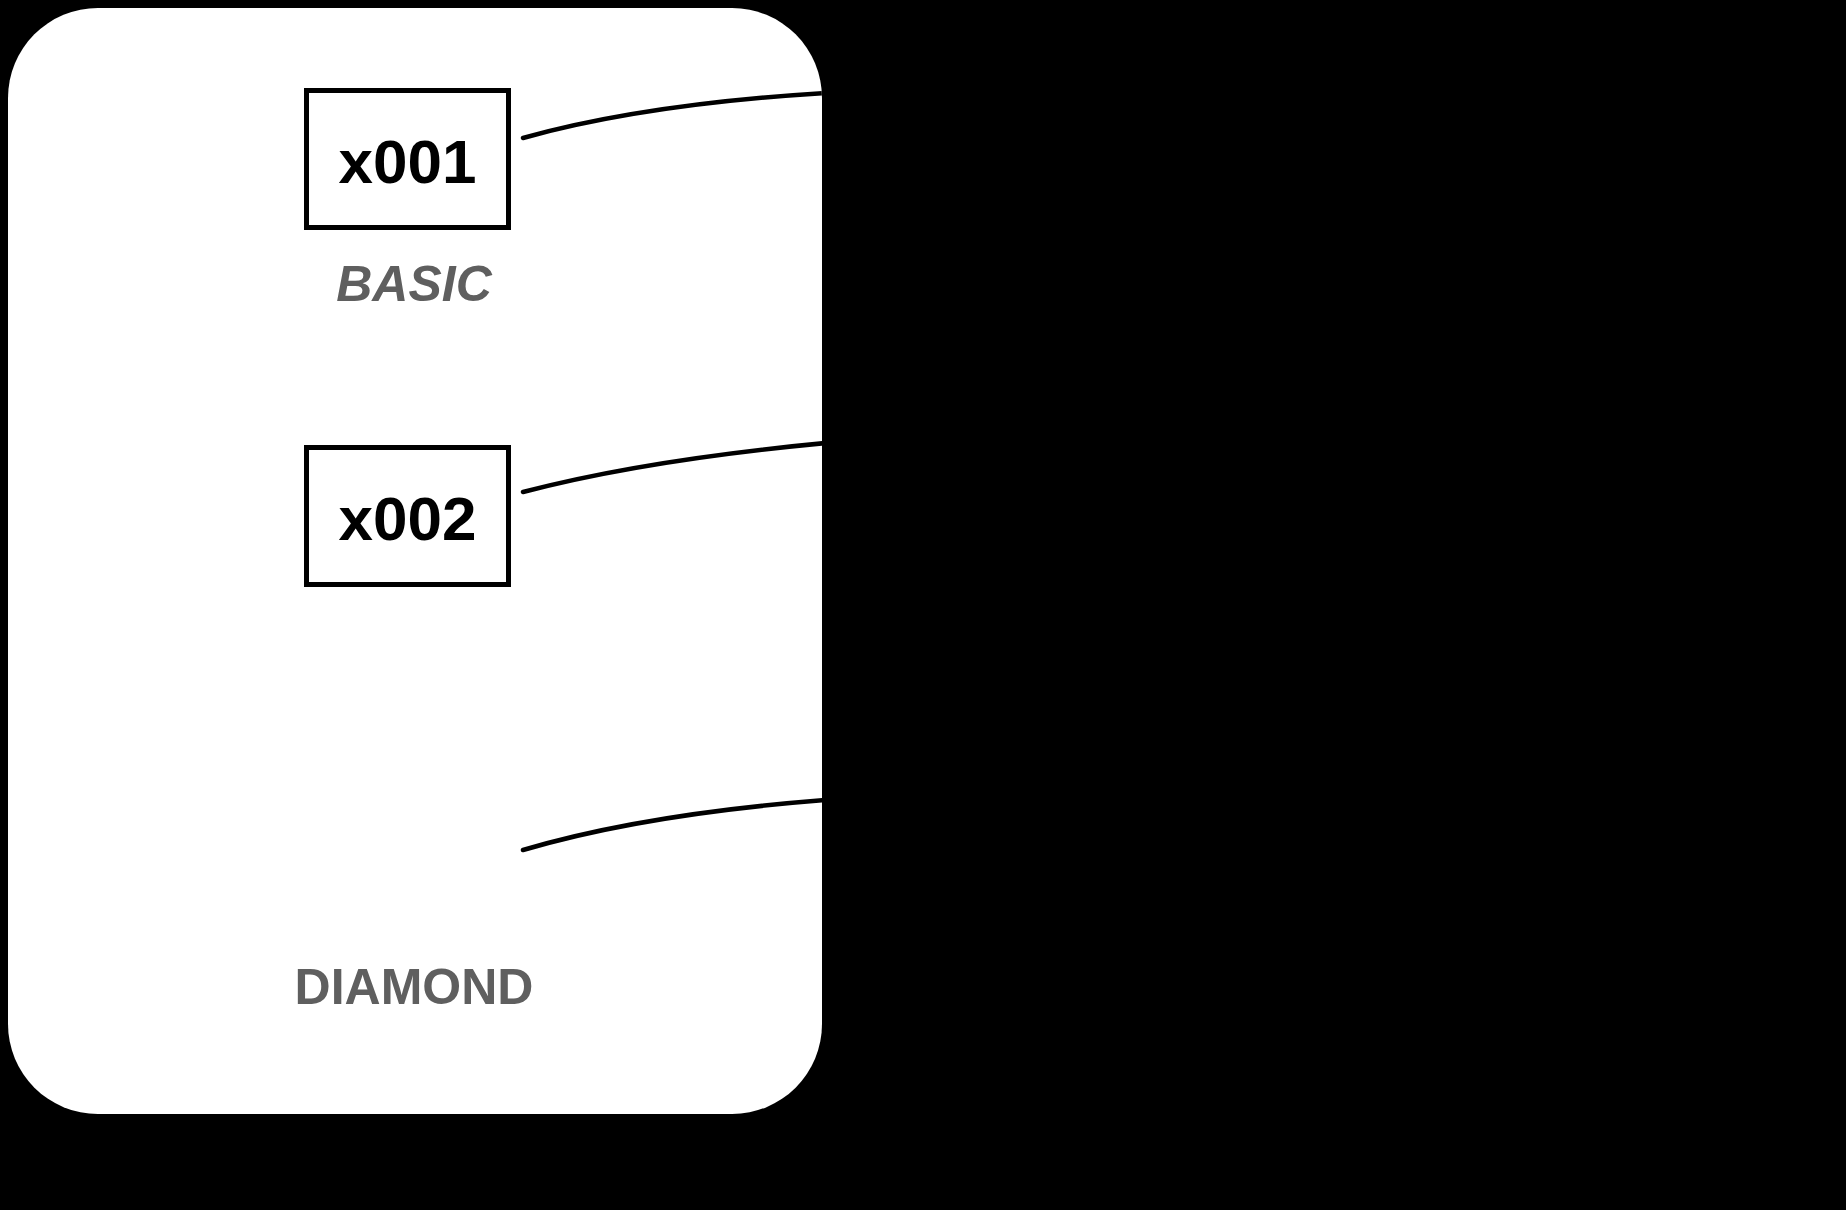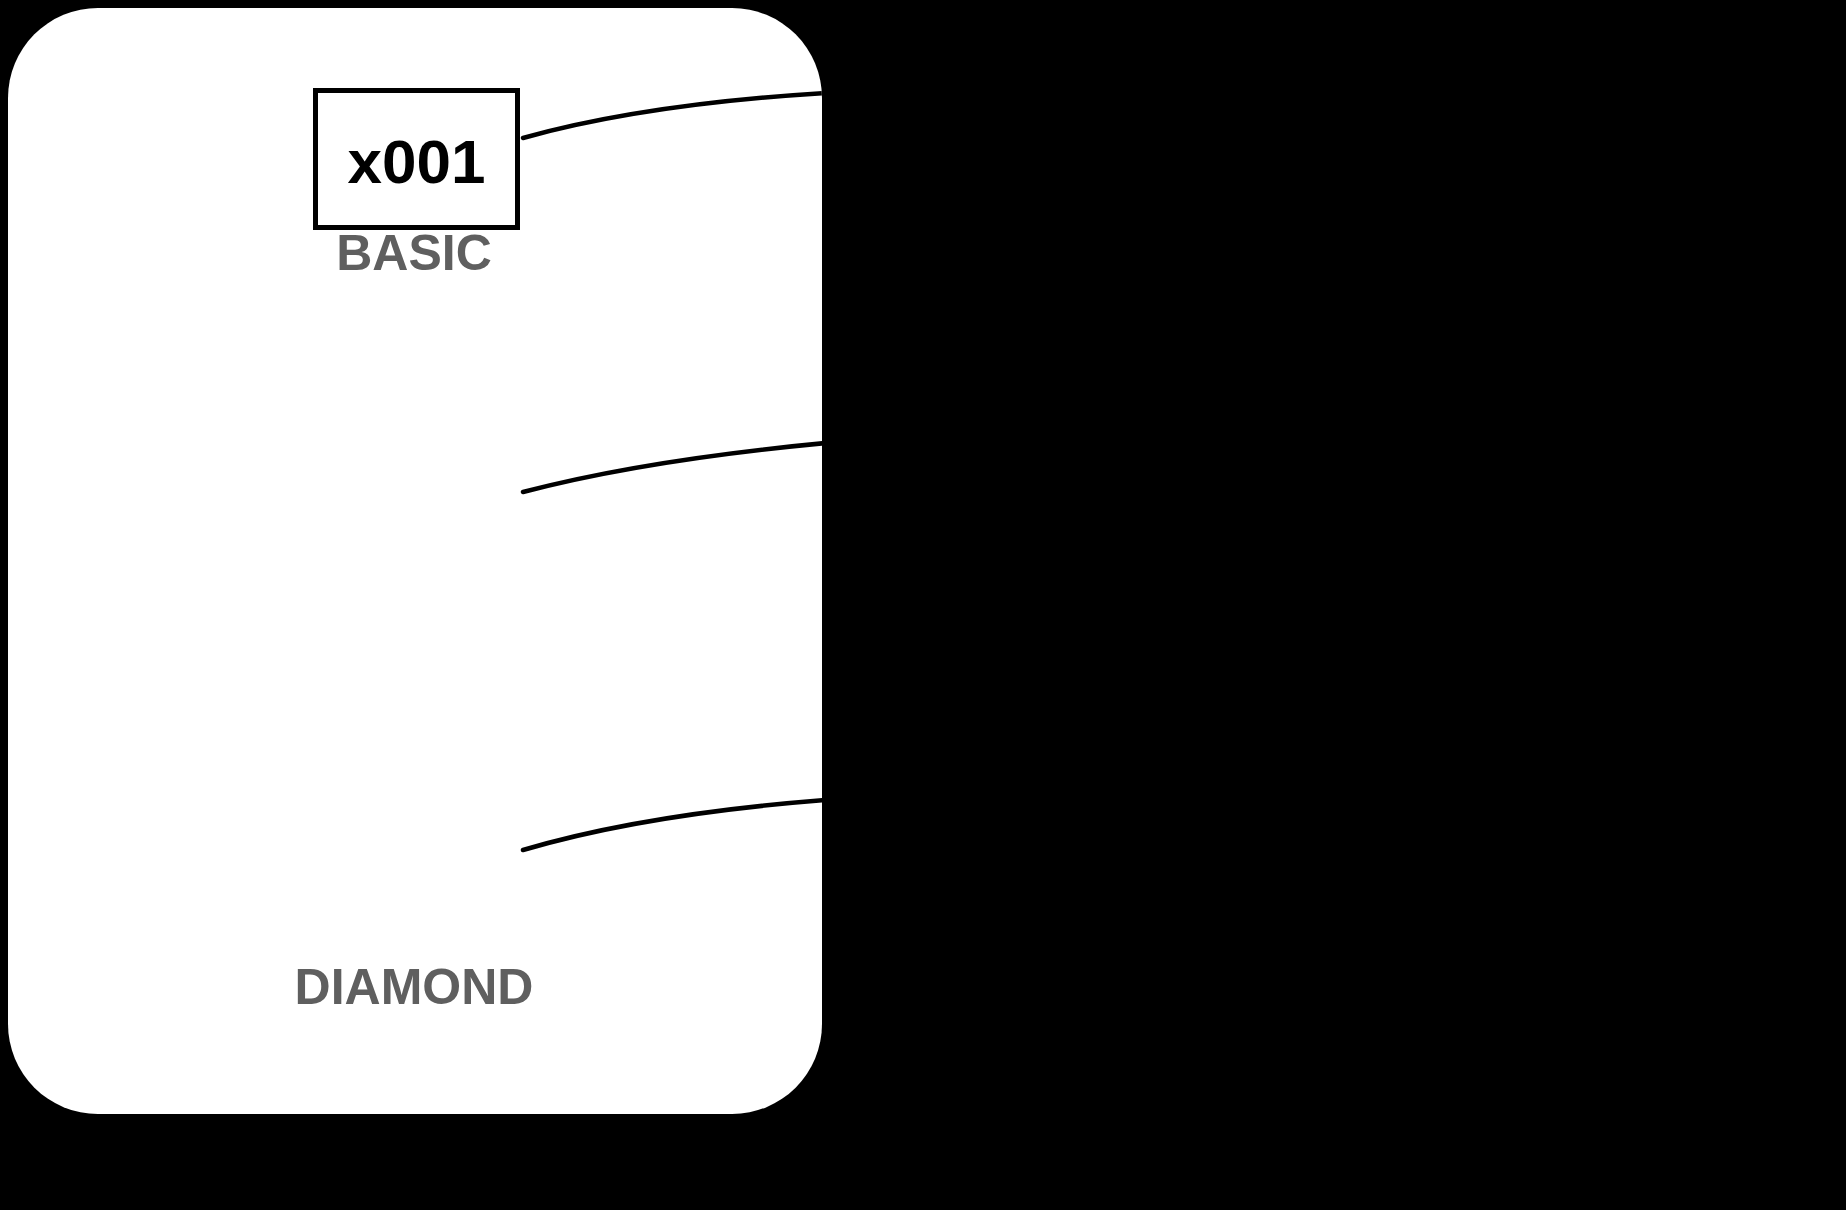--- a/index.html
+++ b/index.html
@@ -34,21 +34,21 @@
     display: block;
   }
   .connectors path {
     fill: none;
     stroke: var(--connector, #000000);
     stroke-width: 4.5;
     stroke-linecap: round;
   }
   .node {
     position: absolute;
-    left: 305px;
+    left: 296px;
     width: 207px;
     height: 142px;
     box-sizing: border-box;
     border: 5px solid var(--node-border, #000000);
     background: #ffffff;
     display: flex;
     align-items: center;
     justify-content: center;
   }
   .node-code {
@@ -78,19 +78,22 @@
 
     <svg class="connectors" viewBox="0 0 814 1106" xmlns="http://www.w3.org/2000/svg">
       <path d="M 515 130 Q 637 96 818 85"></path>
       <path d="M 515 484 Q 637 452 818 435"></path>
       <path d="M 515 842 Q 637 806 818 792"></path>
     </svg>
 
     <div class="node" style="top:80px;">
       <span class="node-code">x001</span>
     </div>
-    <div class="tier-label" style="top:220px;">BASIC</div>
+    <div class="tier-label" style="top:251px;font-style:italic;">BASIC</div>
 
+    <div class="node" style="top:437px;">
+      <span class="node-code">x002</span>
+    </div>
 
     <div class="tier-label" style="top:954px;">DIAMOND</div>
 
   </div>
 </div>
 
 </body></html>

